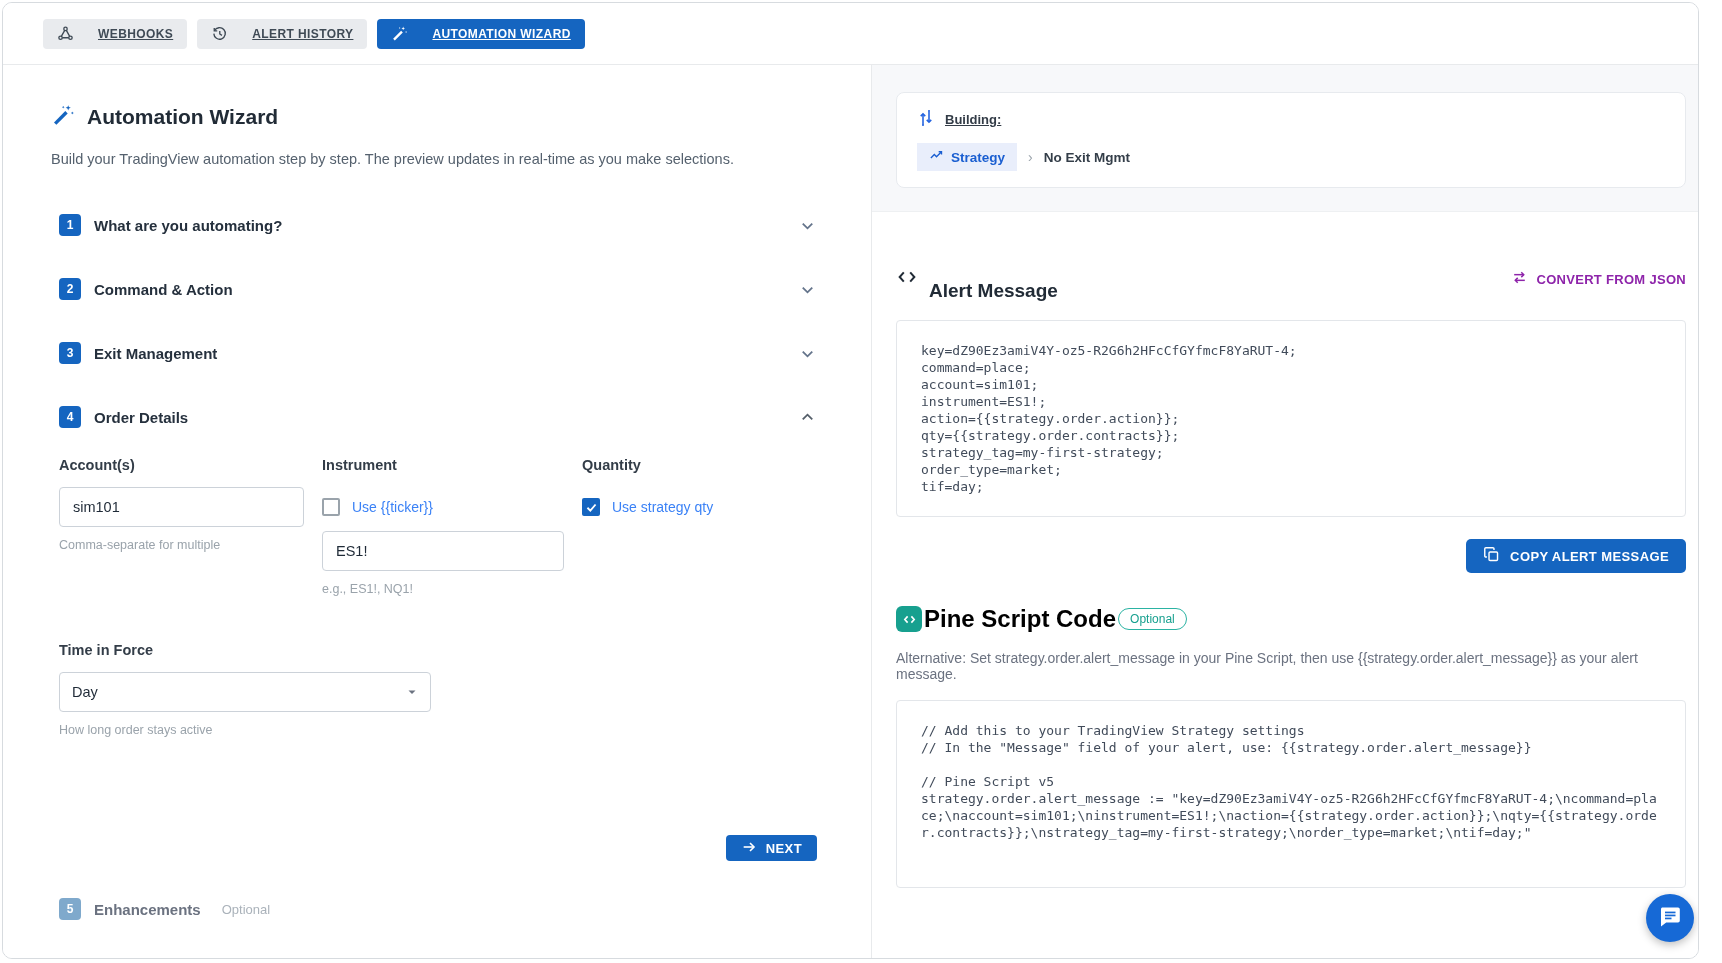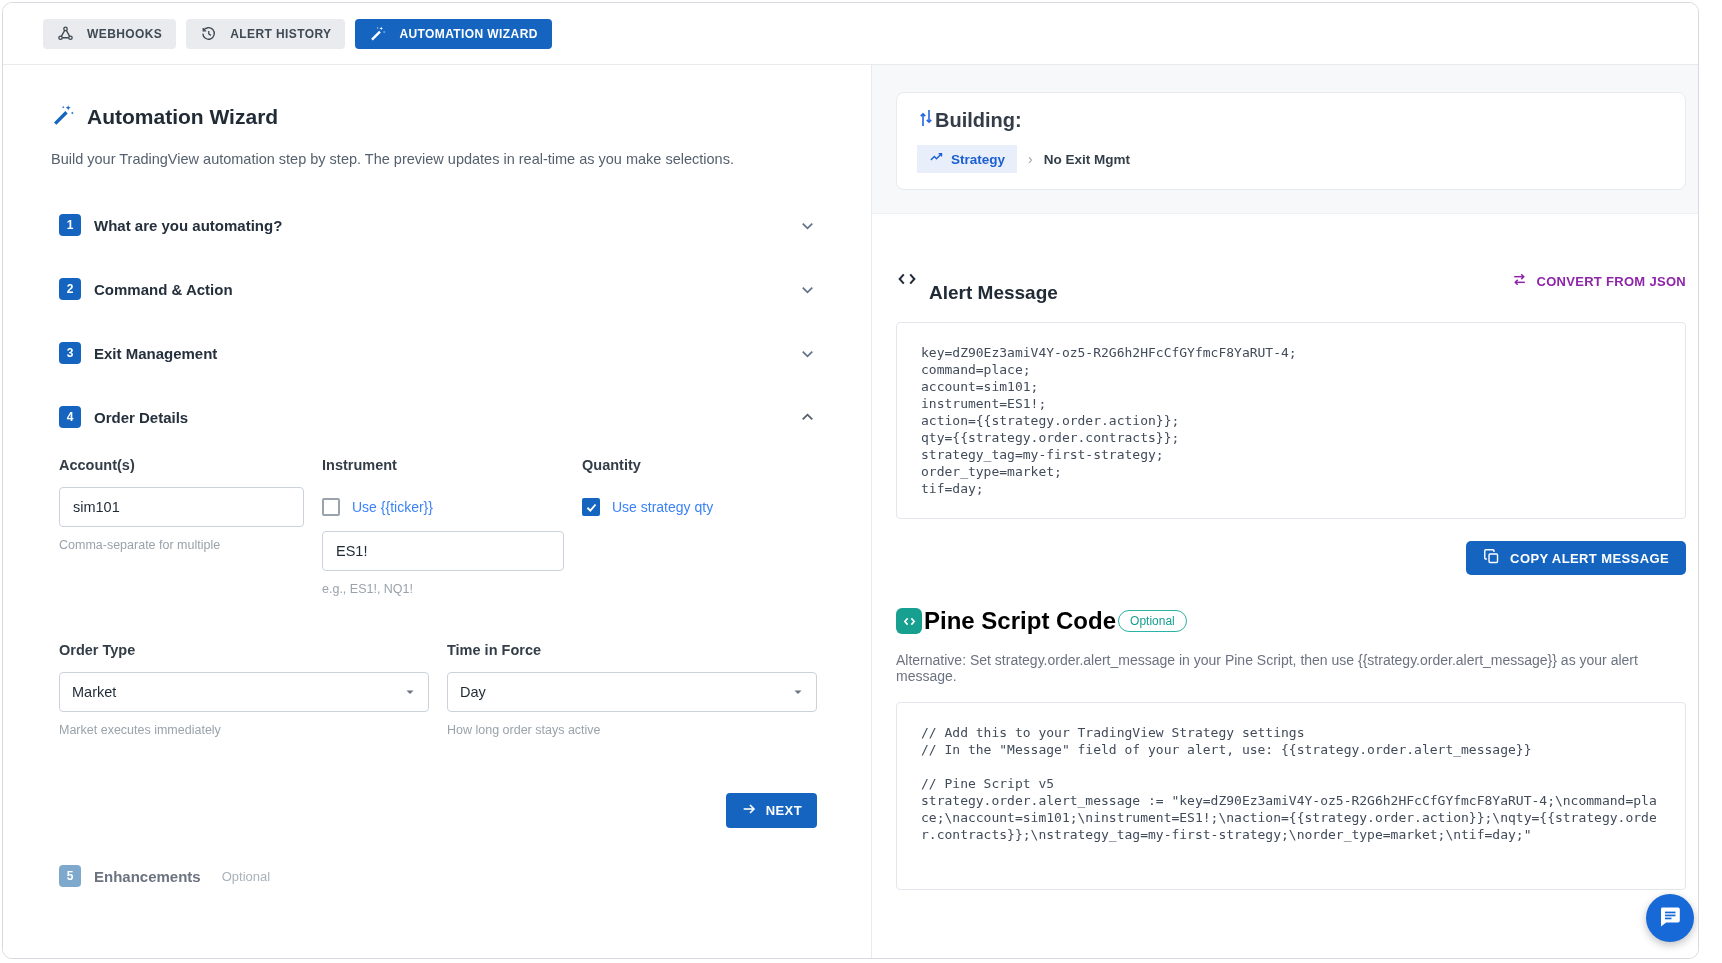--- a/index.html
+++ b/index.html
@@ -3,23 +3,23 @@
 <meta charset="utf-8">
 <style>
   * { margin:0; padding:0; box-sizing:border-box; }
   html,body { width:1722px; height:963px; background:#fff; font-family:"Liberation Sans", sans-serif; overflow:hidden; }
   .page { position:absolute; left:2px; top:2px; width:1697px; height:957px; background:#fff;
           border:1px solid #d7dbdf; border-radius:10px; overflow:hidden; }
 
   
   .tabbar { height:62px; display:flex; align-items:center; gap:10px; padding-left:40px;
             border-bottom:1px solid #e8eaec; background:#fff; }
-  .tab { display:inline-flex; align-items:center; gap:13px; height:30px; padding:0 14px;
+  .tab { display:inline-flex; align-items:center; gap:24px; height:30px; padding:0 14px;
          border:none; border-radius:4px; background:#e9ebee; color:#3f4a55;
-         font-family:"Liberation Sans",sans-serif; font-size:12px; font-weight:700; letter-spacing:.4px; cursor:pointer; }
+         font-family:"Liberation Sans",sans-serif; font-size:12px; font-weight:700; letter-spacing:.4px; cursor:pointer;text-decoration:underline; }
   .tab.active { background:#1565c0; color:#fff; }
   .tab svg { display:block; }
 
   
   .content { display:flex; height:calc(100% - 62px); }
   .left { width:869px; border-right:1px solid #e8eaec; padding:38px 46px 0 48px; background:#fff; }
   .right { flex:1; background:#fff; position:relative; overflow:hidden; }
 
   
   .wz-head { display:flex; align-items:center; gap:12px; }
@@ -52,28 +52,28 @@
   .cblabel { font-size:14px; color:#3b82f6; }
   .fcol2 .tinput { margin-top:4px; }
   .row2 { display:flex; gap:18px; margin-top:46px; }
   .scol { width:372px; }
   .select { height:40px; border:1px solid #ccd2d9; border-radius:4px; background:#fff;
             display:flex; align-items:center; padding:0 12px; cursor:pointer; }
   .select .val { font-size:14.5px; color:#1f2a37; }
   .select .caret { margin-left:auto; display:flex; }
   .nextrow { margin-top:56px; display:flex; justify-content:flex-end; }
   .nextbtn { display:inline-flex; align-items:center; gap:9px; background:#1565c0; color:#fff; border:none;
-             border-radius:4px; height:35px; padding:0 15px; font-family:"Liberation Sans",sans-serif;
-             font-size:13px; font-weight:700; letter-spacing:.4px; cursor:pointer; }
+             border-radius:4px; height:26px; padding:0 15px; font-family:"Liberation Sans",sans-serif;
+             font-size:13px; font-weight:700; letter-spacing:.4px; cursor:pointer;margin-top:42px; }
   .step.last { margin-top:16px; }
 
   
   .strip { background:#f7f8fa; padding:27px 14px 23px 24px; border-bottom:1px solid #eef0f2; }
   .bcard { background:#fff; border:1px solid #e7eaee; border-radius:8px; padding:16px 20px; width:790px; }
-  .brow1 { display:flex; align-items:center; font-size:20px; font-weight:600; color:#333c47; }
+  .brow1 { display:flex; align-items:center; gap:10px; font-size:13px; font-weight:600; color:#333c47;text-decoration:underline; }
   .brow2 { display:flex; align-items:center; margin-top:13px; }
   .chip { display:inline-flex; align-items:center; gap:7px; background:#e9eefb; border-radius:0;
           padding:5px 12px; color:#1b5fd1; font-size:13.5px; font-weight:600; }
   .crumb-sep { color:#9aa3ab; font-size:14px; margin:0 11px; }
   .crumb { font-size:13.5px; font-weight:600; color:#343e49; }
 
   .pbody { padding:44px 14px 16px 24px; background:#fff; }
   .sechead { display:flex; align-items:center; gap:11px; width:790px; }
   .sechead h2 { font-size:19px; font-weight:700; color:#212b36;margin-top:24px; }
   .convert { margin-left:auto; display:inline-flex; align-items:center; gap:8px; background:none; border:none;
@@ -219,32 +219,20 @@
                       <path d="M4.5 12.5 L9.8 17.8 L19.5 6.5"></path>
                     </svg>
                 </span>
                 <span class="cblabel">Use strategy qty</span>
               </div>
             </div>
           </div>
 
           <div class="row2">
             <div class="scol">
-              <div class="flabel">Order Type</div>
-              <div class="select">
-                <span class="val">Market</span>
-                <span class="caret">
-                  <svg width="12" height="12" viewBox="0 0 24 24" fill="#6b7280">
-                      <path d="M5 9 L12 16 L19 9 z"></path>
-                    </svg>
-                </span>
-              </div>
-              <div class="hint">Market executes immediately</div>
-            </div>
-            <div class="scol">
               <div class="flabel">Time in Force</div>
               <div class="select">
                 <span class="val">Day</span>
                 <span class="caret">
                   <svg width="12" height="12" viewBox="0 0 24 24" fill="#6b7280">
                       <path d="M5 9 L12 16 L19 9 z"></path>
                     </svg>
                 </span>
               </div>
               <div class="hint">How long order stays active</div>

